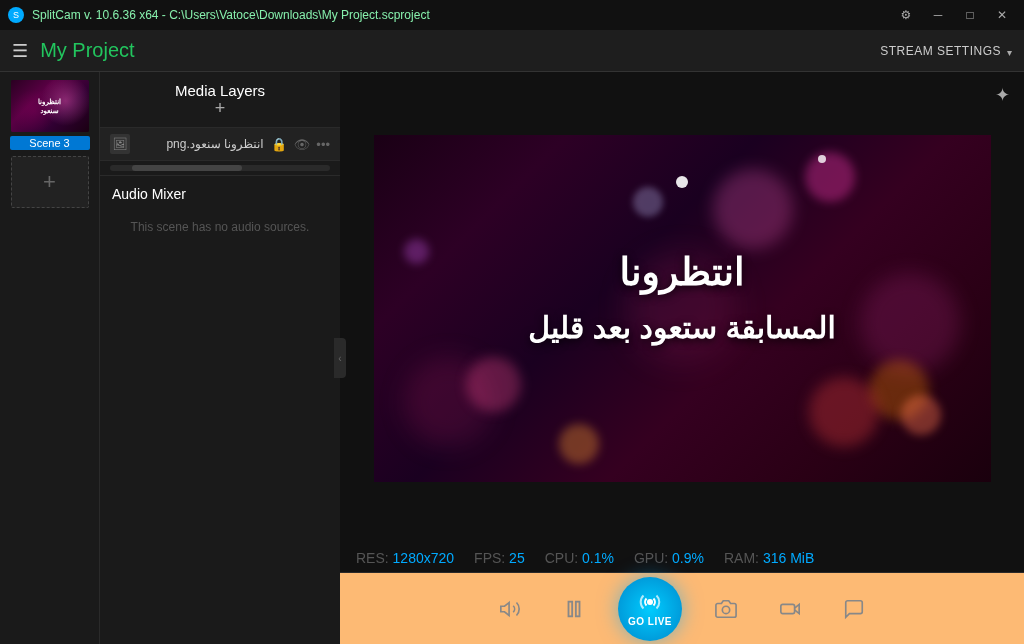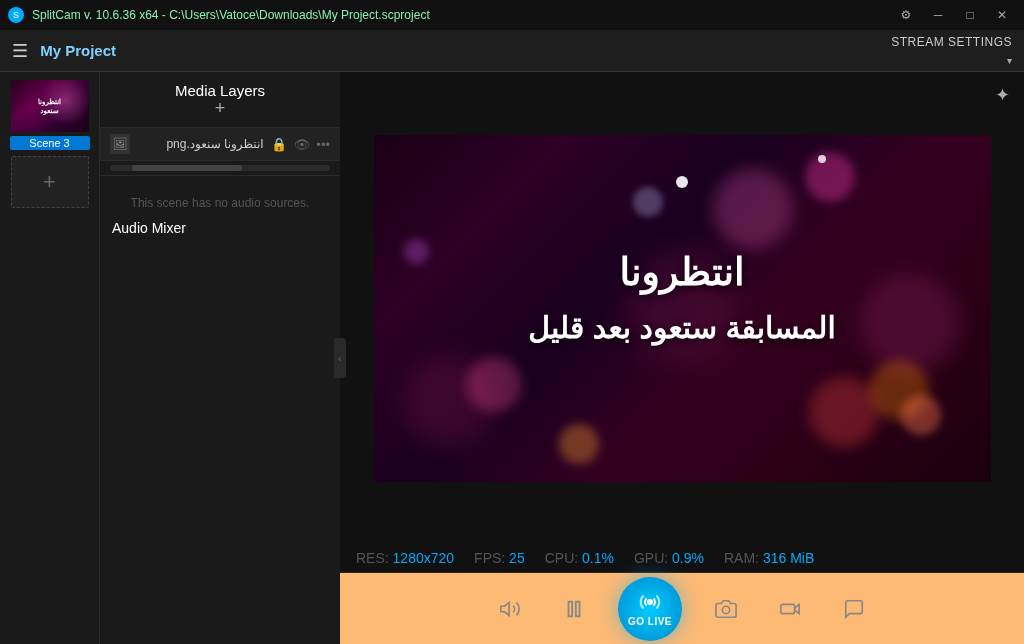--- a/index.html
+++ b/index.html
@@ -77,29 +77,28 @@
     }
     #hamburger {
       font-size: 18px;
       color: #ccc;
       cursor: pointer;
       background: none;
       border: none;
       color: #ccc;
     }
     #project-title {
-      font-size: 15px;
-      color: #7dd3fc;
-      font-weight: 700;
+      font-size: 20px;
+      color: #22c55e;
+      font-weight: 400;
     }
     #toolbar-right {
       display: flex;
       align-items: flex-end;
       gap: 6px;
-      flex-direction: column;
     }
     #stream-settings-btn {
       font-size: 12px;
       color: #aaa;
       letter-spacing: 0.5px;
       background: none;
       border: none;
       color: #ccc;
       cursor: pointer;
       text-transform: uppercase;
@@ -540,22 +539,22 @@
             <button class="layer-ctrl-btn">👁</button>
             <button class="layer-ctrl-btn">•••</button>
           </div>
         </div>
 
         <div id="scrollbar-area">
           <div id="scrollbar-thumb"></div>
         </div>
 
         <div id="audio-mixer">
+          <div id="audio-mixer-title">Audio Mixer</div>
           <div id="audio-mixer-empty">This scene has no audio sources.</div>
-          <div id="audio-mixer-title">Audio Mixer</div>
         </div>
       </div>
     </div>
 
     <div id="collapse-handle">‹</div>
   </div>
 
   <div id="main-content">
     <div id="preview-area">
       <button id="brightness-btn" title="Brightness">✦</button>

